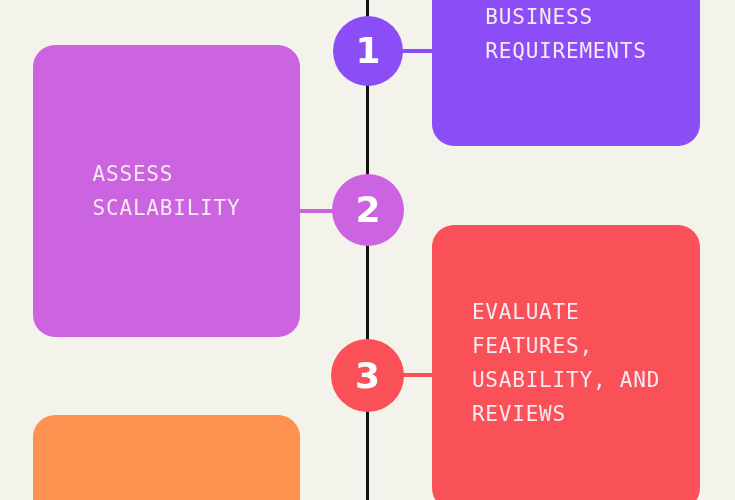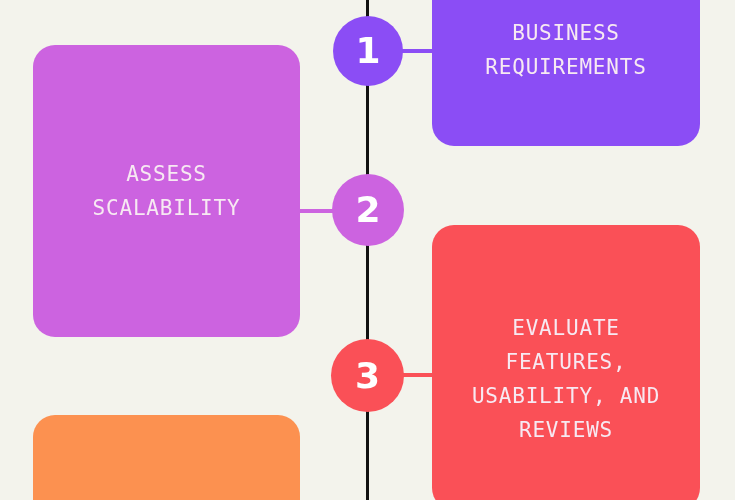--- a/index.html
+++ b/index.html
@@ -50,23 +50,22 @@
     align-items: center;
     justify-content: center;
     box-sizing: border-box;
     z-index: 3;
   }
   .card-text {
     color: #F7E9F2;
     font-size: 21px;
     line-height: 1.62;
     letter-spacing: 0.8px;
-    text-align: center;
     white-space: pre-line;
-    padding: 16px 16px;
+    padding: 0 16px;
   }
 
   #card-business {
     left: 432px;
     top: -68px;
     width: 268px;
     height: 214px;
     background: #8B4DF5;
     align-items: flex-start;
     padding-top: 68px;

